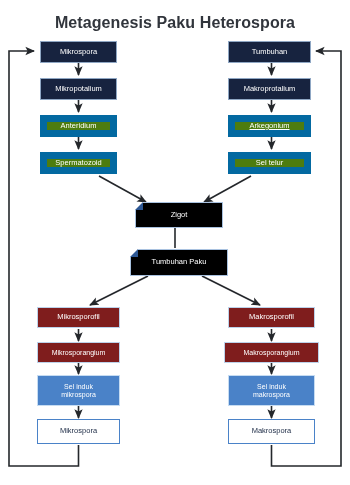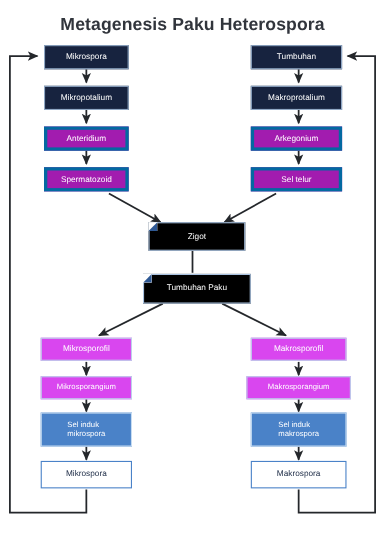--- a/index.html
+++ b/index.html
@@ -3,26 +3,26 @@
 <meta charset="utf-8">
 <style>
   html,body{margin:0;padding:0;background:#ffffff;}
   body{width:350px;height:485px;position:relative;overflow:hidden;
        font-family:"Liberation Sans",sans-serif;-webkit-font-smoothing:antialiased;}
   #stage{position:absolute;left:0;top:0;width:350px;height:485px;}
   #svg-layer{position:absolute;left:0;top:0;width:350px;height:485px;}
   .title{position:absolute;left:0;top:14px;width:350px;text-align:center;
          font-size:16px;font-weight:bold;color:#31353c;letter-spacing:.1px;}
   .node{position:absolute;box-sizing:border-box;display:flex;align-items:center;
-        justify-content:center;text-align:left;line-height:1.12;}
+        justify-content:center;text-align:center;line-height:1.12;}
   
   .v-dark   {background:#17233f;border:1px solid #8fa7c4;color:#ffffff;}
-  .v-dark2  {background:#a21caf;border:3px solid #0369a1;color:#ffffff;}
+  .v-dark2  {background:#4d7c0f;border:7px solid #0369a1;color:#ffffff;}
   .v-mid    {background:#000000;border:1px solid #a9c2e0;color:#ffffff;}
-  .v-blue   {background:#d946ef;border:1px solid #bcd2ea;color:#ffffff;}
+  .v-blue   {background:#7f1d1d;border:1px solid #bcd2ea;color:#ffffff;}
   .v-blue2  {background:#4a82c8;border:1px solid #c6dcf2;color:#ffffff;}
   .v-white  {background:#ffffff;border:1px solid #4a82c8;color:#22304a;}
   .sz-s{font-size:7px;}
   .sz-m{font-size:7.5px;}
   .notch{position:absolute;width:8px;height:8px;background:#ffffff;
          left:-1px;top:-1px;pointer-events:none;}
   .notch:after{content:"";position:absolute;left:0;top:0;width:8px;height:8px;
          background:#2e5894;clip-path:polygon(0 100%,100% 0,100% 100%);}
 </style>
 </head>
@@ -74,21 +74,21 @@
   <div class="node v-dark2 sz-m" style="left:40px;top:115px;width:77px;height:22px;">Anteridium</div>
   <div class="node v-dark2 sz-m" style="left:40px;top:152px;width:77px;height:22px;">Spermatozoid</div>
   <div class="node v-blue sz-m" style="left:37px;top:307px;width:83px;height:21px;">Mikrosporofil</div>
   <div class="node v-blue sz-s" style="left:37px;top:342px;width:83px;height:21px;">Mikrosporangium</div>
   <div class="node v-blue2 sz-s" style="left:37px;top:375px;width:83px;height:31px;white-space:pre-line;">Sel induk
 mikrospora</div>
   <div class="node v-white sz-m" style="left:37px;top:419px;width:83px;height:25px;">Mikrospora</div>
 
   <div class="node v-dark sz-m" style="left:228px;top:41px;width:83px;height:22px;">Tumbuhan</div>
   <div class="node v-dark sz-m" style="left:228px;top:78px;width:83px;height:22px;">Makroprotalium</div>
-  <div class="node v-dark2 sz-m" style="left:228px;top:115px;width:83px;height:22px;">Arkegonium</div>
+  <div class="node v-dark2 sz-m" style="left:228px;top:115px;width:83px;height:22px;text-decoration:underline;">Arkegonium</div>
   <div class="node v-dark2 sz-m" style="left:228px;top:152px;width:83px;height:22px;">Sel telur</div>
   <div class="node v-blue sz-m" style="left:228px;top:307px;width:87px;height:21px;">Makrosporofil</div>
   <div class="node v-blue sz-s" style="left:224px;top:342px;width:95px;height:21px;">Makrosporangium</div>
   <div class="node v-blue2 sz-s" style="left:228px;top:375px;width:87px;height:31px;white-space:pre-line;">Sel induk
 makrospora</div>
   <div class="node v-white sz-m" style="left:228px;top:419px;width:87px;height:25px;">Makrospora</div>
 
   <div class="node v-mid sz-m" style="left:135px;top:202px;width:88px;height:26px;">
     <span class="notch"></span>
     <span>Zigot</span>

